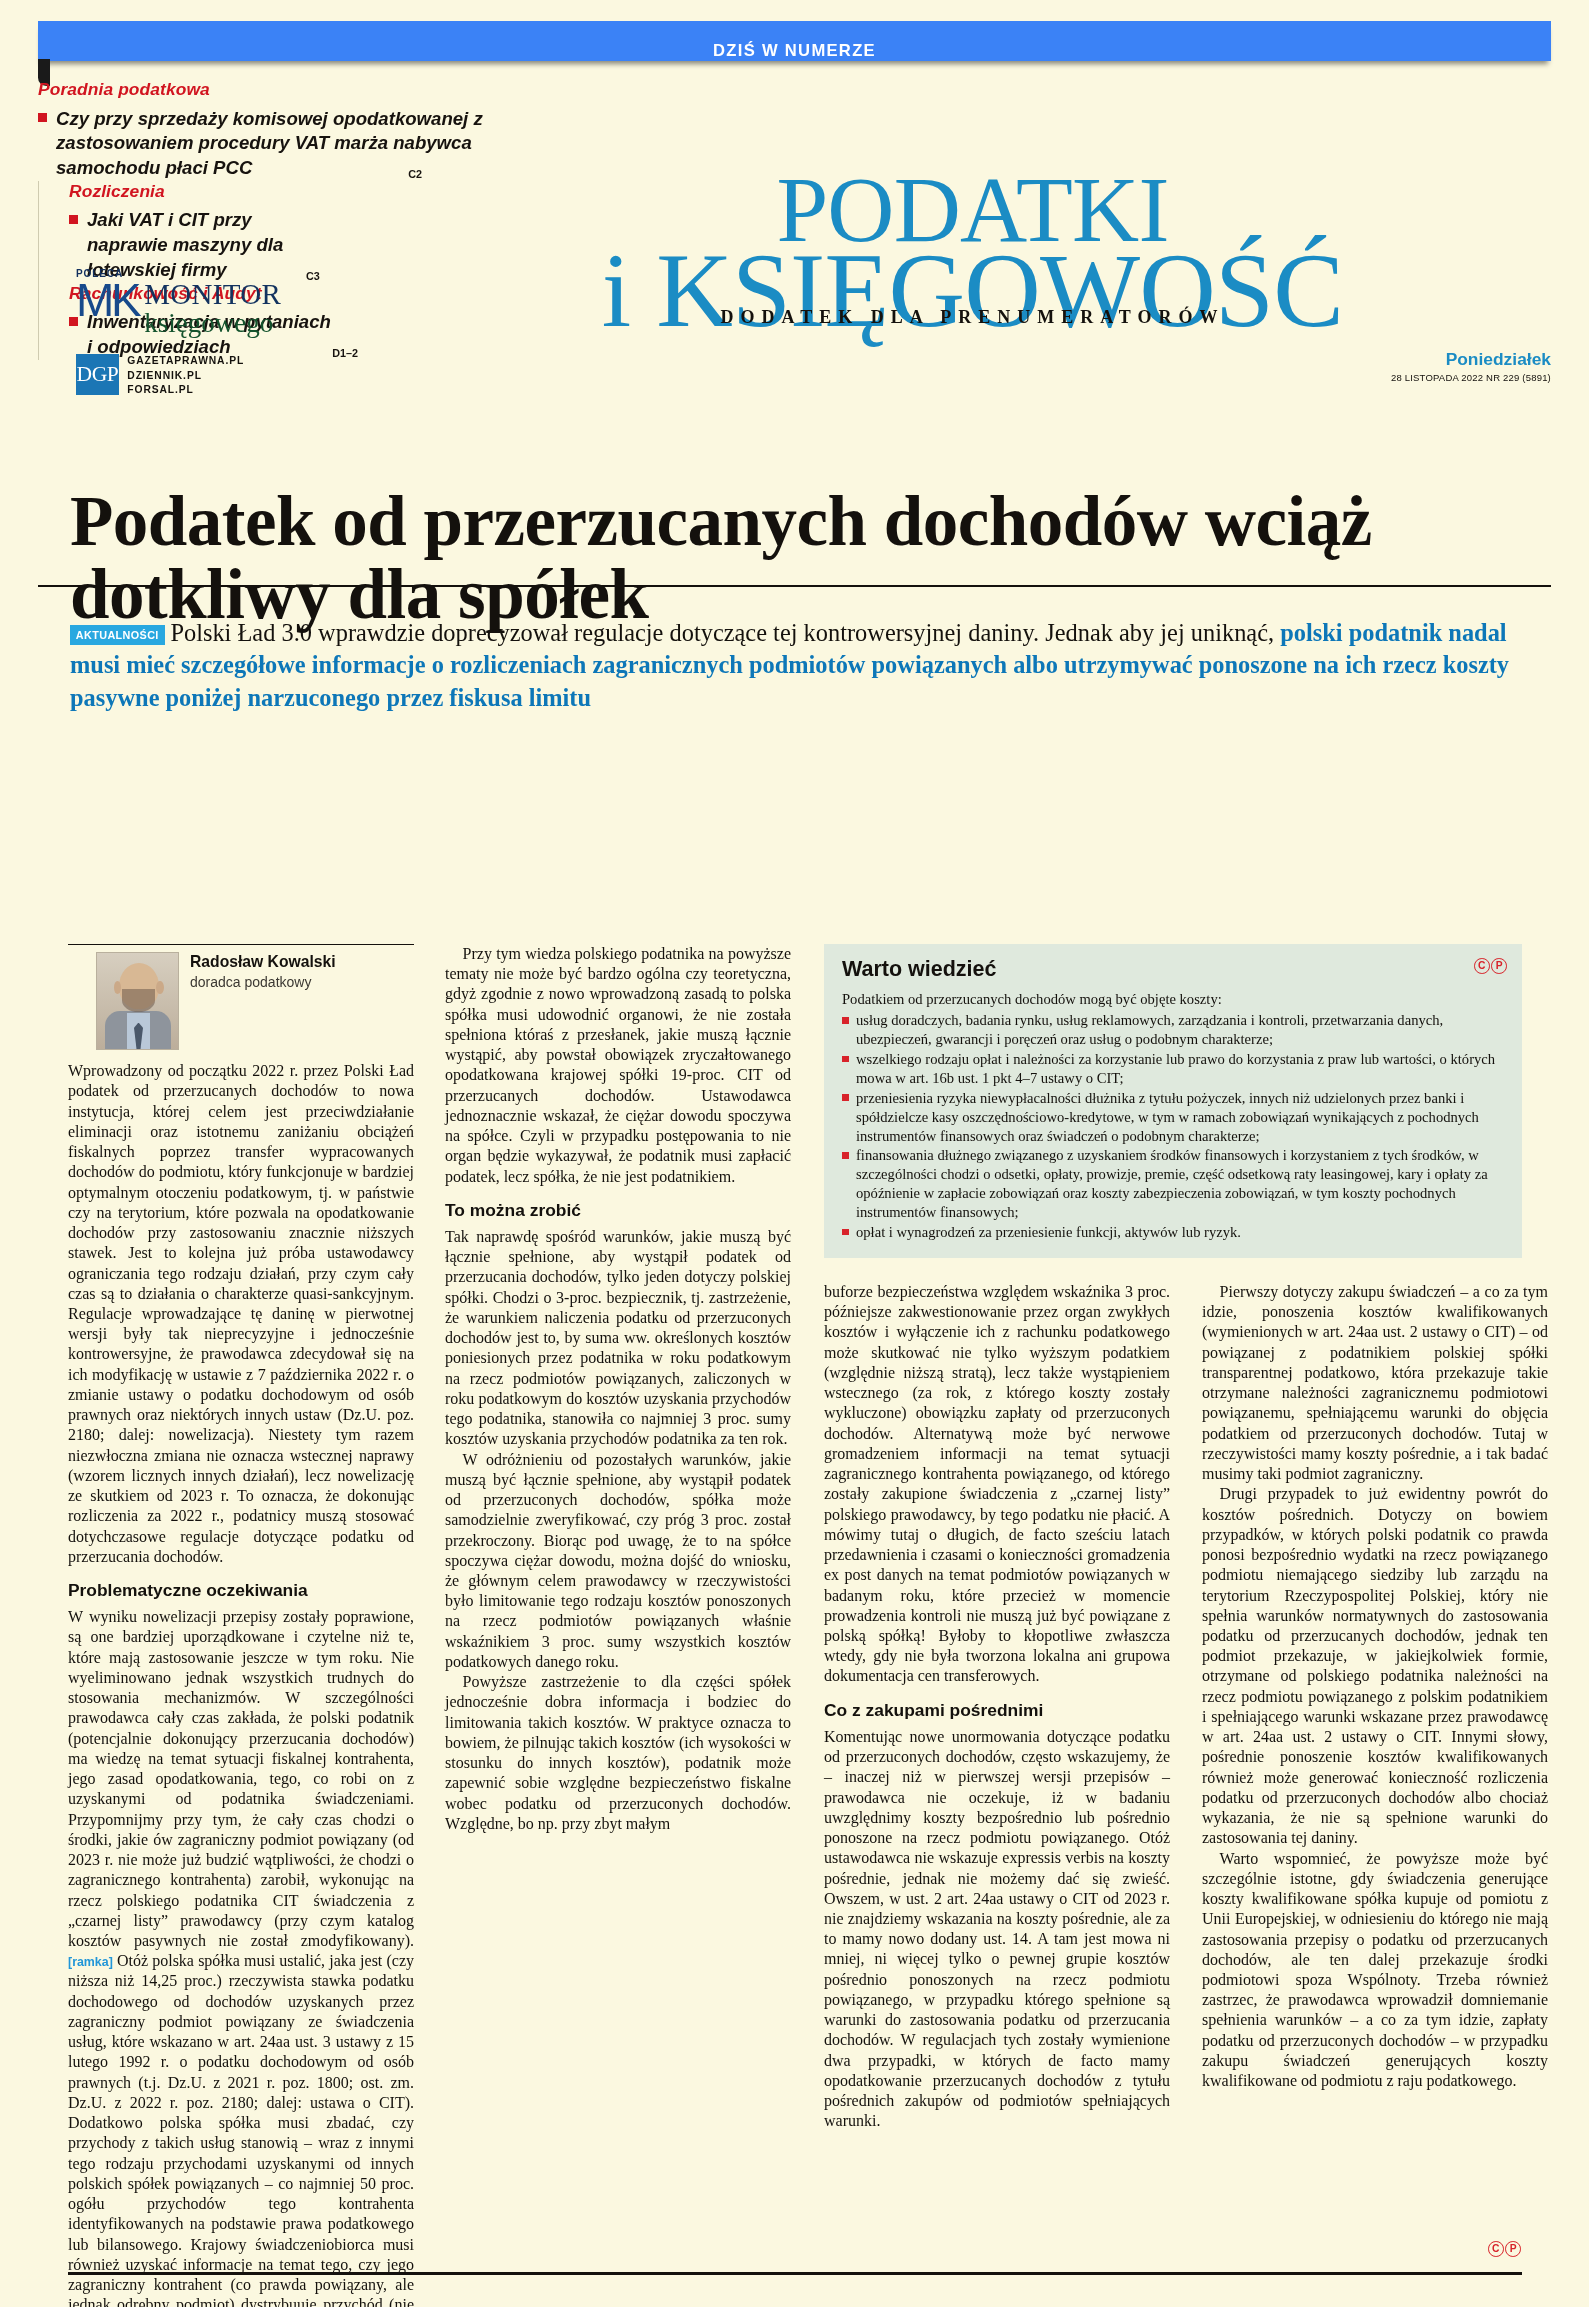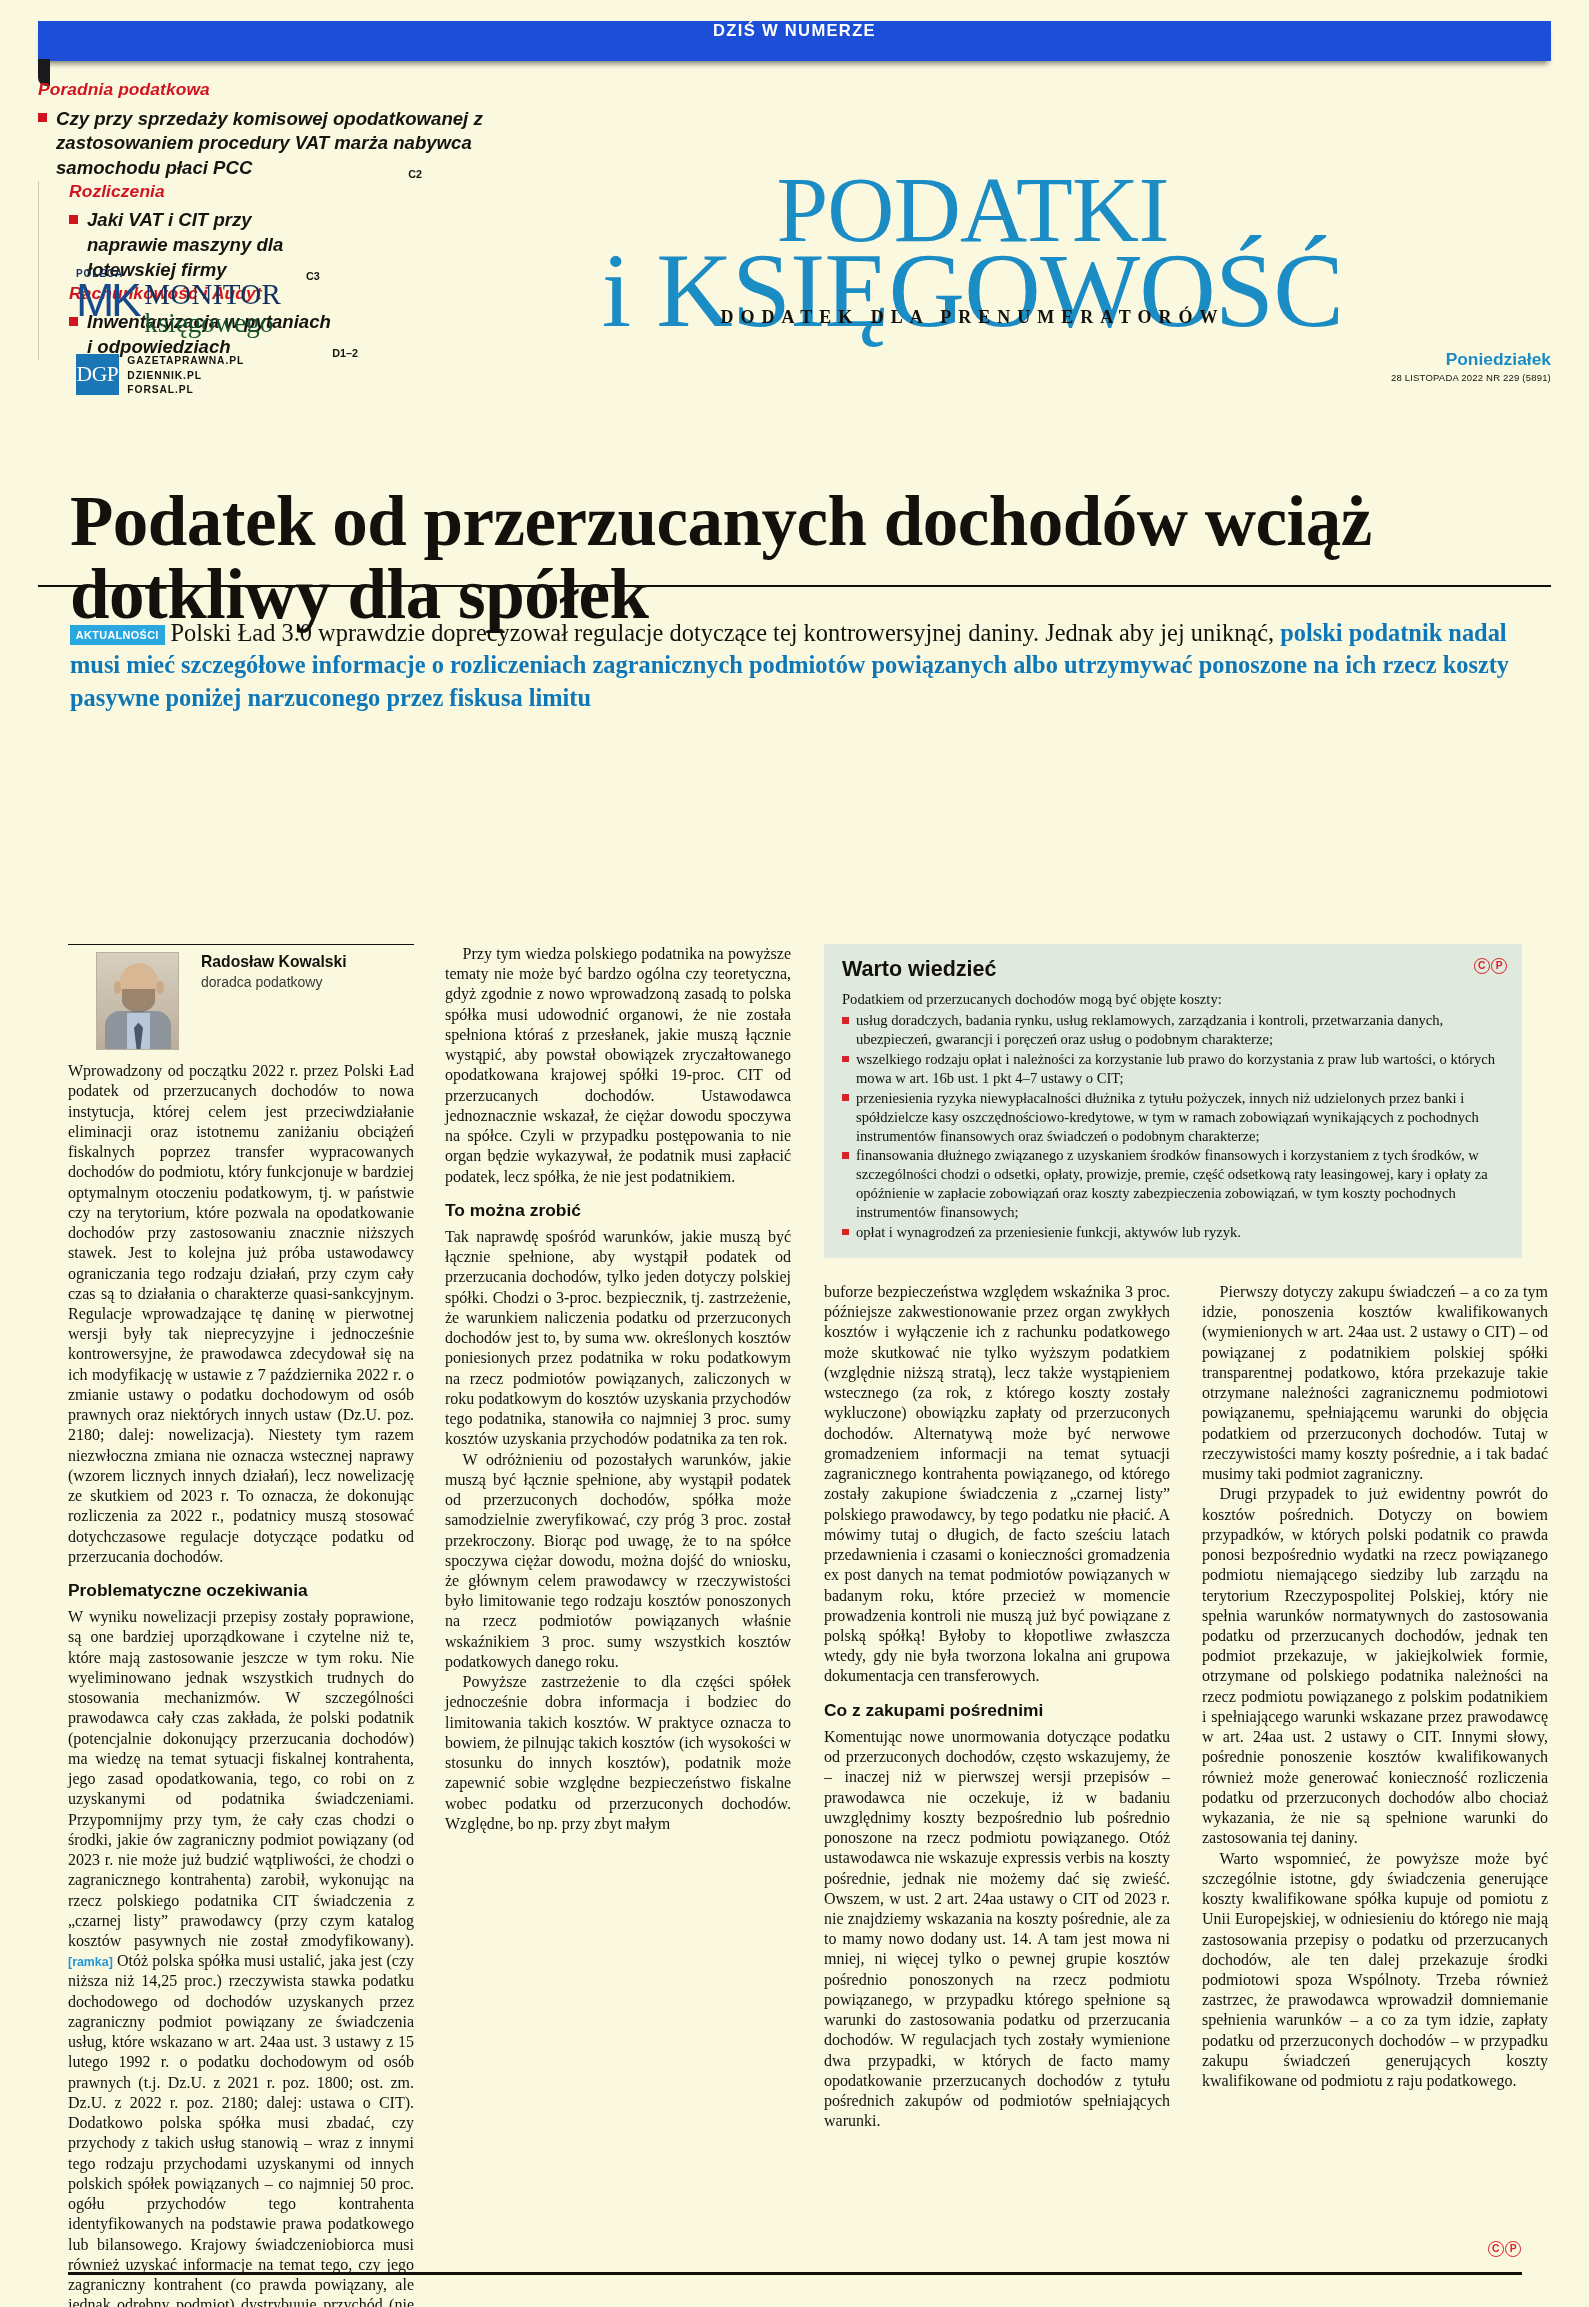--- a/index.html
+++ b/index.html
@@ -10,22 +10,22 @@
     font-family:"Liberation Serif", serif;
     color:#14110d;
     position:relative;
     overflow:hidden;
   }
 
   
   .teaser-wrap { position:relative; padding:0; }
   .teaser-bar {
     position:absolute; left:38px; top:21px; width:1513px; height:40px;
-    background:#1d4ed8;
-    display:flex; align-items:flex-start; justify-content:center;
+    background:#3b82f6;
+    display:flex; align-items:flex-end; justify-content:center;
     box-shadow: 0 5.8px 5px -3.3px rgba(0,0,0,.45);
   }
   .teaser-bar-label {
     color:#fff; font-family:"Liberation Sans", sans-serif;
     font-weight:bold; font-size:16.6px; letter-spacing:1.3px;
   }
   .teaser-flap {
     position:absolute; left:38px; top:59px; width:11.6px; height:26.5px;
     background:#1a1a1a; border-bottom-left-radius:8.3px;
   }
@@ -147,21 +147,21 @@
   .bodytext p { margin:0; text-indent:1.1em; }
   .bodytext p.first { text-indent:0; }
   .subhead {
     font-family:"Liberation Sans", sans-serif; font-weight:bold;
     font-size:17.4px; margin:12.4px 0 5.8px 0; color:#14110d; text-align:left;
   }
   .ramka { color:#2196d8; font-family:"Liberation Sans", sans-serif;
     font-weight:bold; font-size:12.4px; }
 
   
-  .byline { border-top:1.7px solid #14110d; padding-top:6.6px; display:flex; gap:22px;padding-left:28px; }
+  .byline { border-top:1.7px solid #14110d; padding-top:6.6px; display:flex; gap:11px;padding-left:28px; }
   .byline-photo {
     width:83px; height:98px; flex:none;
     background:linear-gradient(#d7cfc0,#bcae9b);
     position:relative; overflow:hidden; border:0.8px solid #b9b09d;
   }
   .bp-head { position:absolute; left:21.5px; top:10px; width:40px; height:46px;
     background:#d8b894; border-radius:50% 50% 46% 46%; }
   .bp-ears { position:absolute; left:16.6px; top:28px; width:50px; height:15px; }
   .bp-ear { position:absolute; width:7.5px; height:13.2px; background:#cba988; border-radius:50%; }
   .bp-ear.l { left:0; } .bp-ear.r { right:0; }

